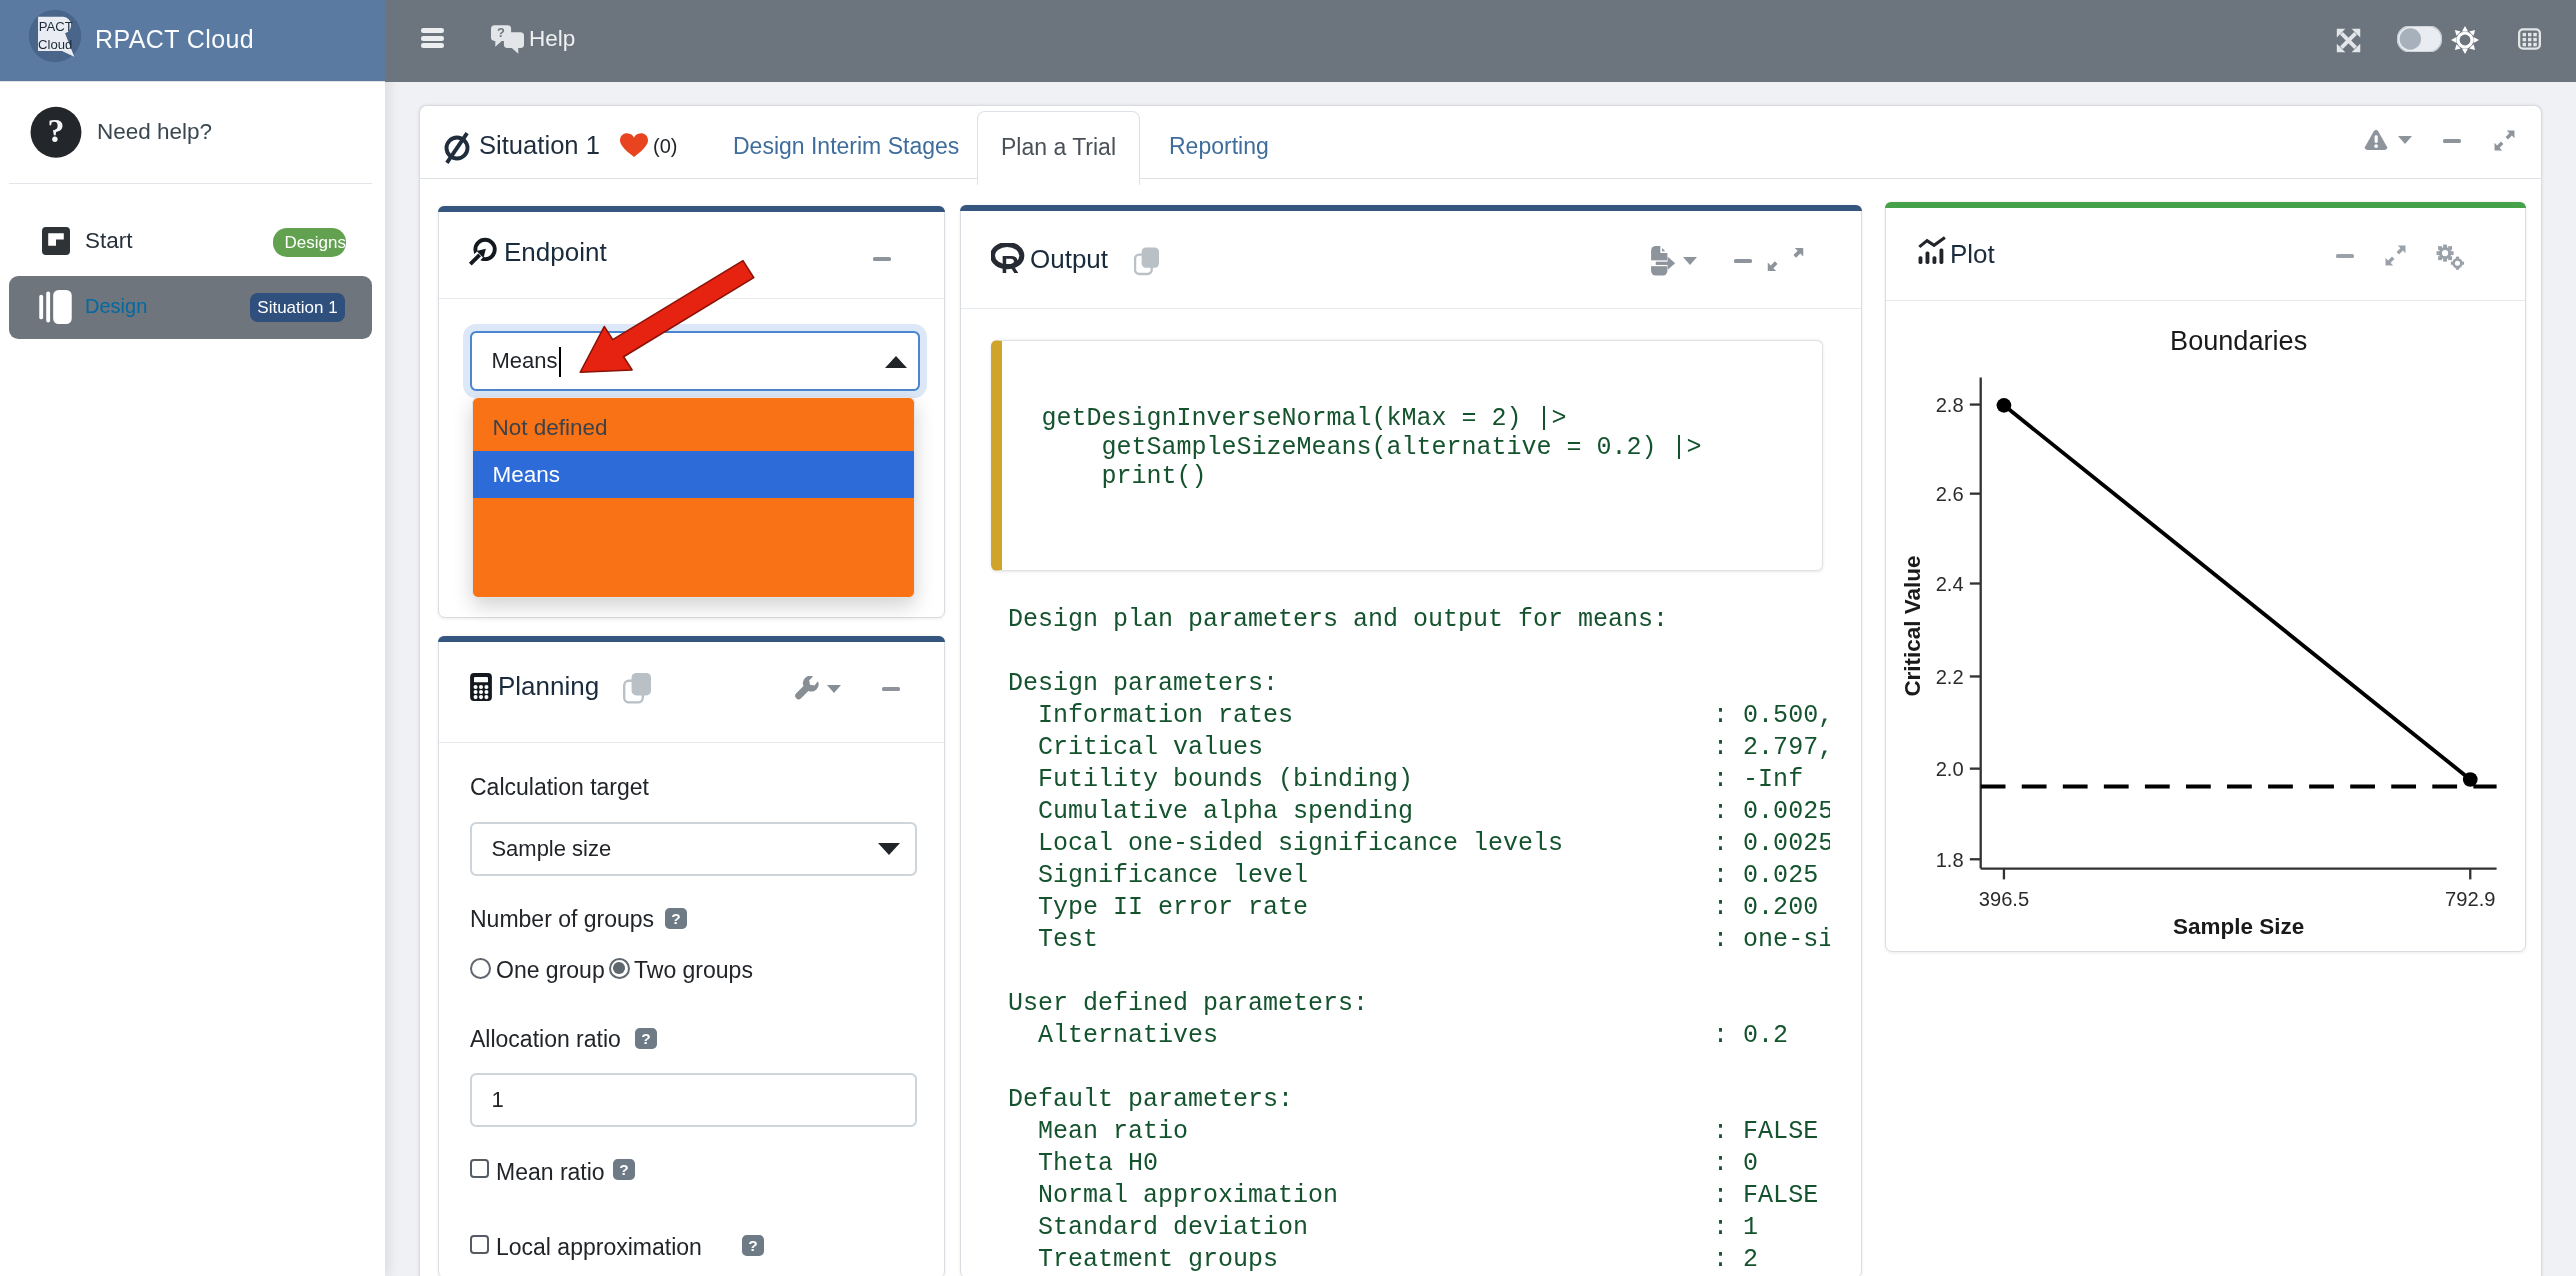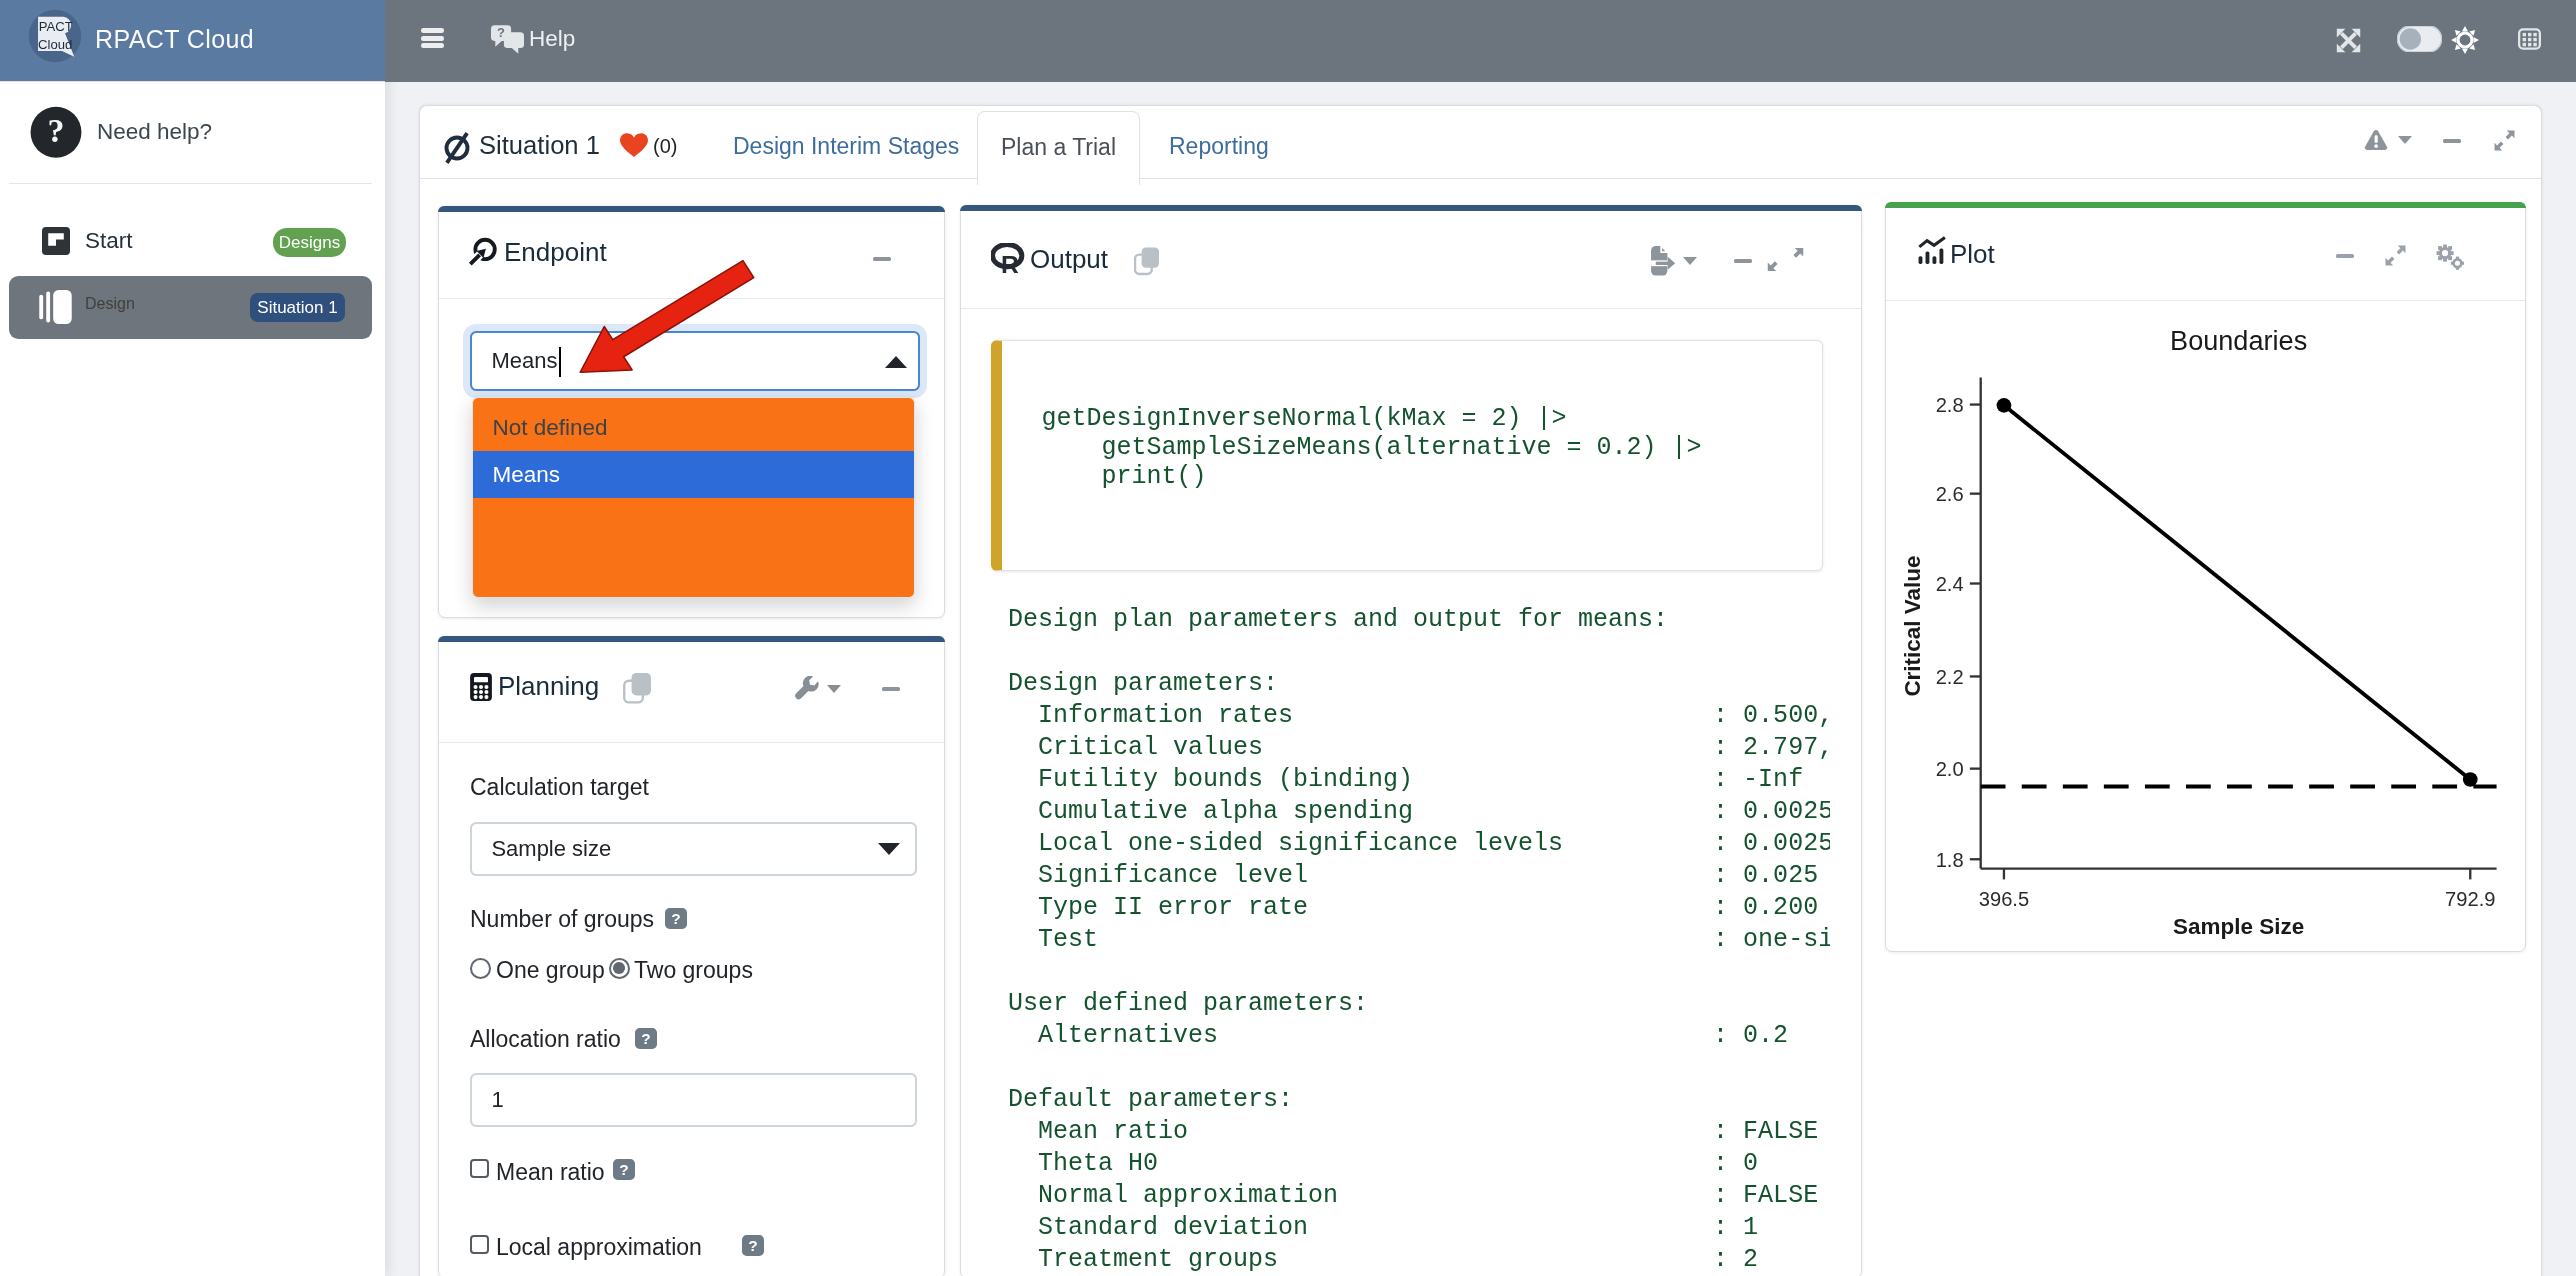--- a/index.html
+++ b/index.html
@@ -7,24 +7,24 @@
 body { font-family:"Liberation Sans", sans-serif; background:#eff1f4; position:relative; }
 .abs { position:absolute; }
 
 
 #sidebar { left:0; top:0; width:385px; height:1277px; background:#fff; box-shadow:4.7px 0 11px rgba(0,0,0,.08); }
 #brand { left:0; top:0; width:385px; height:81px; background:#5b7aa1; box-shadow:0 0.8px 0 rgba(0,0,0,.15); }
 #brandtext { left:95px; top:0; height:81px; line-height:78px; font-size:25px; font-weight:300; color:#fbfcfe; letter-spacing:0.4px; }
 #needhelp-txt { left:97px; top:119px; font-size:22.5px; color:#3a4750; }
 #sb-hr { left:8.5px; top:183px; width:363px; height:0; border-top:1.6px solid #e2e5e9; }
 #start-txt { left:85px; top:228px; font-size:22.5px; color:#27313a; }
-.badge-green { background:#61a150; color:#fff; font-size:17px; border-radius:14px; text-align:center; }
+.badge-green { background:#61a150; color:#fff; font-size:17px; border-radius:14px; text-align:right; }
 #badge-designs { left:273px; top:228px; width:73px; height:29px; line-height:29px; }
 #design-row { left:8.5px; top:276px; width:363px; height:63px; background:#6e757c; border-radius:9.3px; }
-#design-txt { left:85px; top:295px; font-size:16px; color:#404040; }
+#design-txt { left:85px; top:295px; font-size:20px; color:#0369a1; }
 #badge-sit { left:250px; top:293px; width:95px; height:29px; line-height:29px; background:#2f4f7d; color:#fff; font-size:17px; border-radius:7.8px; text-align:center; }
 
 
 #navbar { left:385px; top:0; width:2191px; height:82px; background:#6c757d; }
 .hbar { position:absolute; left:421px; width:22.5px; height:4.7px; background:#eceef0; border-radius:2.3px; }
 #help-txt { left:529px; top:26px; font-size:22.5px; color:#eef0f2; }
 
 
 #maincard { left:419px; top:105px; width:2123px; height:1171px; background:#fff; border:0.8px solid #d9dce1; border-radius:7.8px 7.8px 0 0; border-bottom:none; box-shadow:0 0.8px 3.1px rgba(0,0,0,.1); }
 #tabrow { left:419px; top:105px; width:2123px; height:74px; border-bottom:1.6px solid #dee2e6; }

